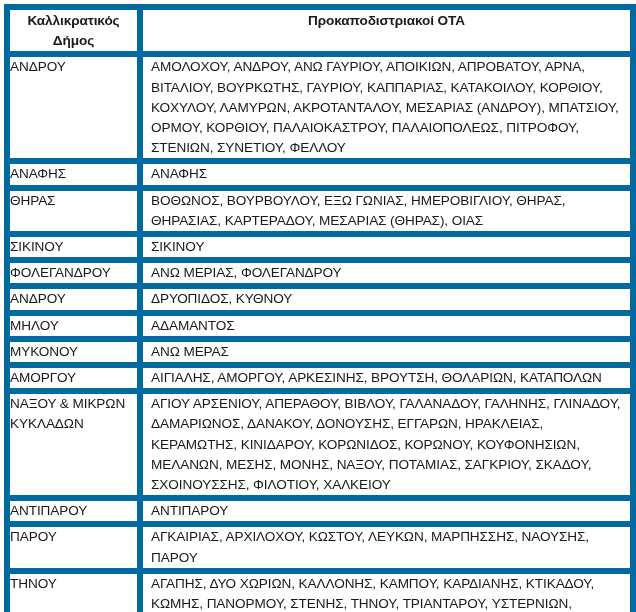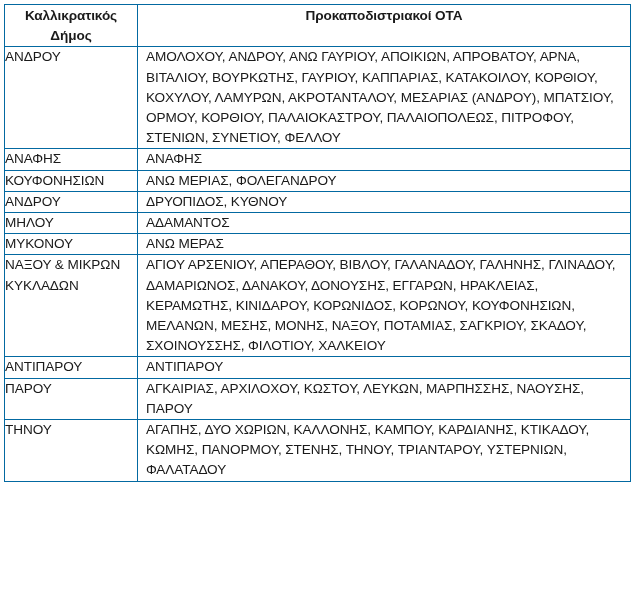--- a/index.html
+++ b/index.html
@@ -4,21 +4,21 @@
 <style>
   html, body { margin: 0; padding: 0; background: #ffffff; }
   body { width: 636px; height: 612px; position: relative; overflow: hidden;
          font-family: "Liberation Sans", "DejaVu Sans", sans-serif; color: #1a1a1a; }
   table.ota {
     position: absolute; left: 4px; top: 4px;
     width: 626px; border-collapse: collapse; table-layout: fixed;
     font-size: 13.6px; line-height: 20.2px;
   }
   table.ota td, table.ota th {
-    border: 1px solid #0369a1;
+    border: 6px solid #0369a1;
     padding: 0 6px 0 6px;
     vertical-align: top;
     text-align: left;
     letter-spacing: -0.1px;
   }
   table.ota col.c1 { width: 133px; }
   table.ota col.c2 { width: 493px; }
   table.ota th {
     font-weight: bold; text-align: center; padding-top: 1px;
   }
@@ -44,34 +44,46 @@
   <tbody id="rows">
       <tr>
         <td class="muni">ΑΝΔΡΟΥ</td>
         <td class="otas">ΑΜΟΛΟΧΟΥ, ΑΝΔΡΟΥ, ΑΝΩ ΓΑΥΡΙΟΥ, ΑΠΟΙΚΙΩΝ, ΑΠΡΟΒΑΤΟΥ, ΑΡΝΑ, ΒΙΤΑΛΙΟΥ, ΒΟΥΡΚΩΤΗΣ, ΓΑΥΡΙΟΥ, ΚΑΠΠΑΡΙΑΣ, ΚΑΤΑΚΟΙΛΟΥ, ΚΟΡΘΙΟΥ, ΚΟΧΥΛΟΥ, ΛΑΜΥΡΩΝ, ΑΚΡΟΤΑΝΤΑΛΟΥ, ΜΕΣΑΡΙΑΣ (ΑΝΔΡΟΥ), ΜΠΑΤΣΙΟΥ, ΟΡΜΟΥ, ΚΟΡΘΙΟΥ, ΠΑΛΑΙΟΚΑΣΤΡΟΥ, ΠΑΛΑΙΟΠΟΛΕΩΣ, ΠΙΤΡΟΦΟΥ, ΣΤΕΝΙΩΝ, ΣΥΝΕΤΙΟΥ, ΦΕΛΛΟΥ</td>
       </tr>
       <tr>
         <td class="muni">ΑΝΑΦΗΣ</td>
         <td class="otas">ΑΝΑΦΗΣ</td>
       </tr>
       <tr>
-        <td class="muni">ΚΟΥΦΟΝΗΣΙΩΝ</td>
+        <td class="muni">ΘΗΡΑΣ</td>
+        <td class="otas">ΒΟΘΩΝΟΣ, ΒΟΥΡΒΟΥΛΟΥ, ΕΞΩ ΓΩΝΙΑΣ, ΗΜΕΡΟΒΙΓΛΙΟΥ, ΘΗΡΑΣ, ΘΗΡΑΣΙΑΣ, ΚΑΡΤΕΡΑΔΟΥ, ΜΕΣΑΡΙΑΣ (ΘΗΡΑΣ), ΟΙΑΣ</td>
+      </tr>
+      <tr>
+        <td class="muni">ΣΙΚΙΝΟΥ</td>
+        <td class="otas">ΣΙΚΙΝΟΥ</td>
+      </tr>
+      <tr>
+        <td class="muni">ΦΟΛΕΓΑΝΔΡΟΥ</td>
         <td class="otas">ΑΝΩ ΜΕΡΙΑΣ, ΦΟΛΕΓΑΝΔΡΟΥ</td>
       </tr>
       <tr>
         <td class="muni">ΑΝΔΡΟΥ</td>
         <td class="otas">ΔΡΥΟΠΙΔΟΣ, ΚΥΘΝΟΥ</td>
       </tr>
       <tr>
         <td class="muni">ΜΗΛΟΥ</td>
         <td class="otas">ΑΔΑΜΑΝΤΟΣ</td>
       </tr>
       <tr>
         <td class="muni">ΜΥΚΟΝΟΥ</td>
         <td class="otas">ΑΝΩ ΜΕΡΑΣ</td>
+      </tr>
+      <tr>
+        <td class="muni">ΑΜΟΡΓΟΥ</td>
+        <td class="otas">ΑΙΓΙΑΛΗΣ, ΑΜΟΡΓΟΥ, ΑΡΚΕΣΙΝΗΣ, ΒΡΟΥΤΣΗ, ΘΟΛΑΡΙΩΝ, ΚΑΤΑΠΟΛΩΝ</td>
       </tr>
       <tr>
         <td class="muni">ΝΑΞΟΥ &amp; ΜΙΚΡΩΝ ΚΥΚΛΑΔΩΝ</td>
         <td class="otas">ΑΓΙΟΥ ΑΡΣΕΝΙΟΥ, ΑΠΕΡΑΘΟΥ, ΒΙΒΛΟΥ, ΓΑΛΑΝΑΔΟΥ, ΓΑΛΗΝΗΣ, ΓΛΙΝΑΔΟΥ, ΔΑΜΑΡΙΩΝΟΣ, ΔΑΝΑΚΟΥ, ΔΟΝΟΥΣΗΣ, ΕΓΓΑΡΩΝ, ΗΡΑΚΛΕΙΑΣ, ΚΕΡΑΜΩΤΗΣ, ΚΙΝΙΔΑΡΟΥ, ΚΟΡΩΝΙΔΟΣ, ΚΟΡΩΝΟΥ, ΚΟΥΦΟΝΗΣΙΩΝ, ΜΕΛΑΝΩΝ, ΜΕΣΗΣ, ΜΟΝΗΣ, ΝΑΞΟΥ, ΠΟΤΑΜΙΑΣ, ΣΑΓΚΡΙΟΥ, ΣΚΑΔΟΥ, ΣΧΟΙΝΟΥΣΣΗΣ, ΦΙΛΟΤΙΟΥ, ΧΑΛΚΕΙΟΥ</td>
       </tr>
       <tr>
         <td class="muni">ΑΝΤΙΠΑΡΟΥ</td>
         <td class="otas">ΑΝΤΙΠΑΡΟΥ</td>
       </tr>
       <tr>

